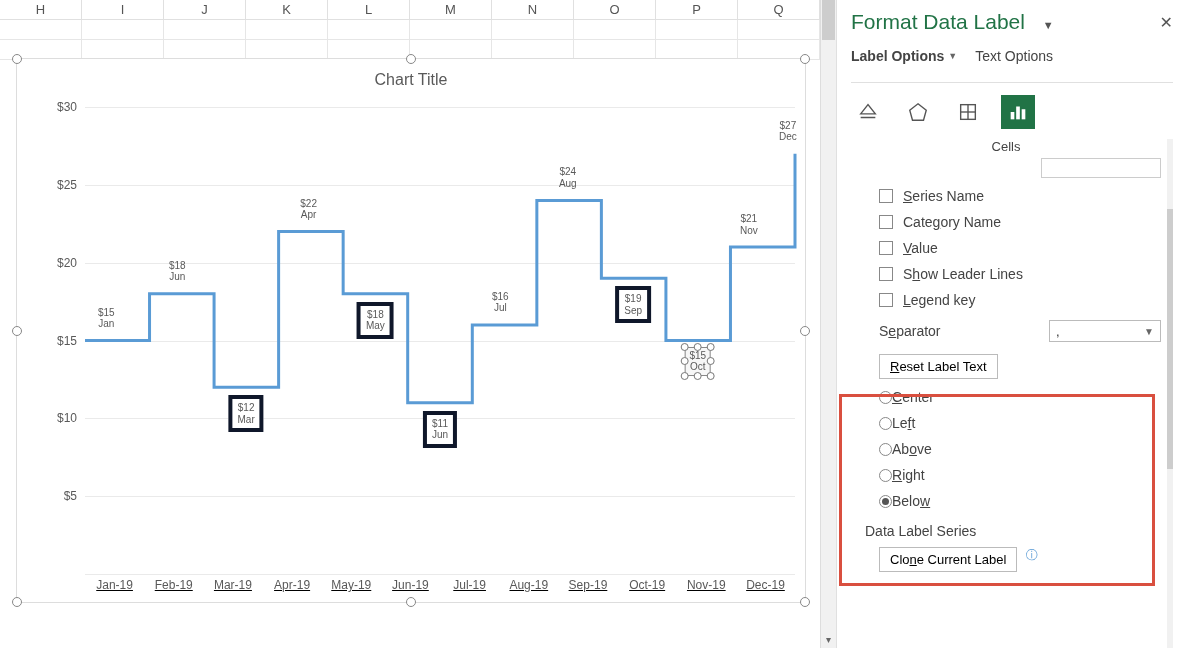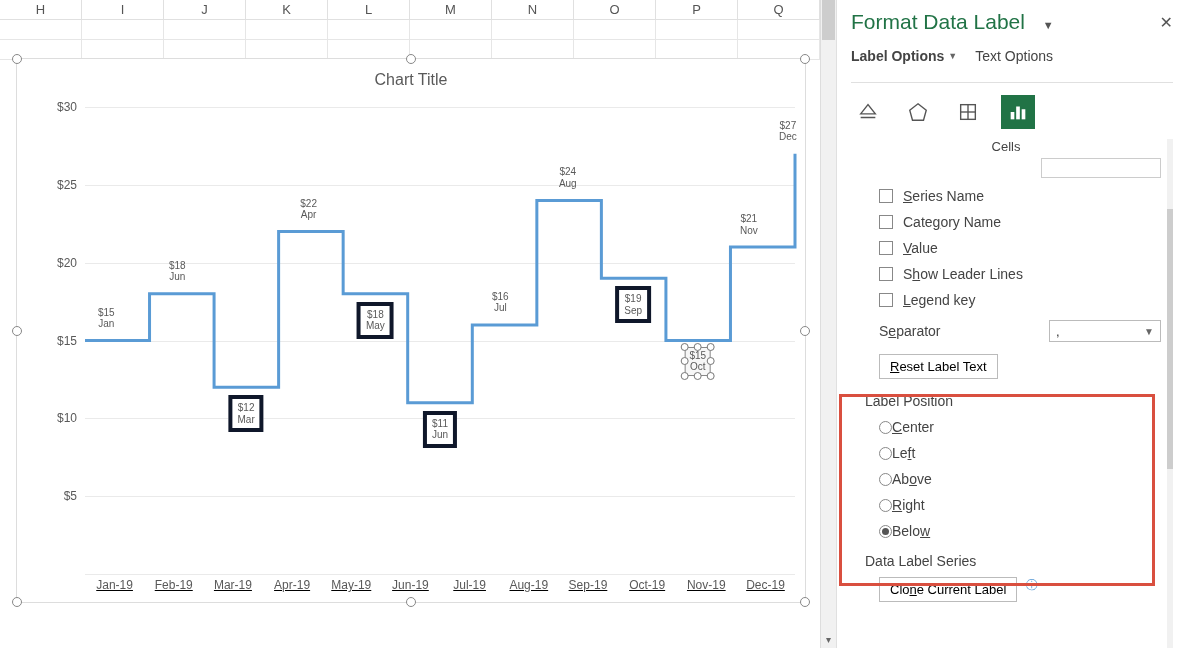--- a/index.html
+++ b/index.html
@@ -331,21 +331,20 @@
       <div class="sep-row">
         <span>S<span class="underline-char">e</span>parator</span>
         <span class="sep-select">
           <span>,</span>
           <span style="font-size:10px;color:#666">▼</span>
         </span>
       </div>
 
       <span class="btn"><span class="underline-char">R</span>eset Label Text</span>
 
-      <div class="section-title">Label Position</div>
 
       <div class="radio-row">
         <span class="radio"></span>
         <span><span class="underline-char">C</span>enter</span>
       </div>
       <div class="radio-row">
         <span class="radio"></span>
         <span>Le<span class="underline-char">f</span>t</span>
       </div>
       <div class="radio-row">

